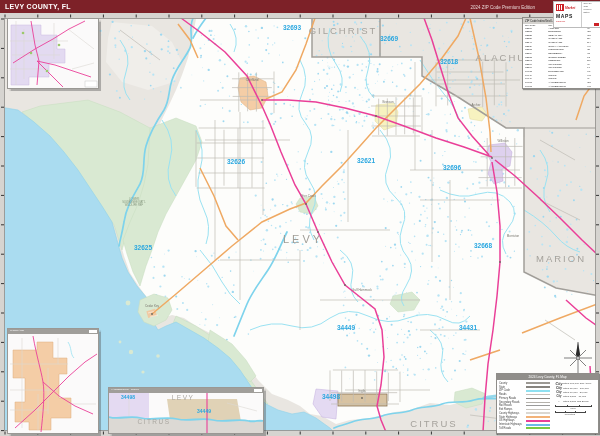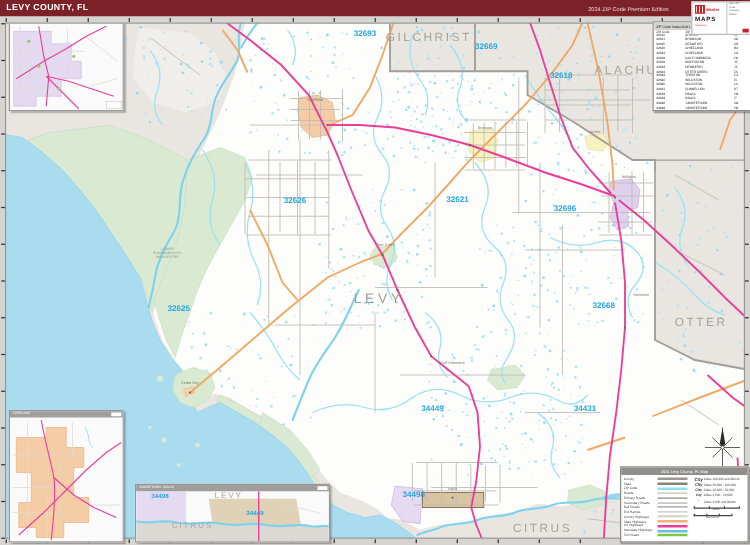--- a/index.html
+++ b/index.html
@@ -1669,21 +1669,21 @@
       <line x1="20" y1="0" x2="20" y2="23" stroke="#dcd9d3" stroke-width="0.6"></line>
       <line x1="118" y1="10" x2="148" y2="18" stroke="#dcd9d3" stroke-width="0.6"></line>
     </svg>
   </div>
 
   <div id="label-layer">
       <div class="lbl county" style="left: 343px; top: 30px;">GILCHRIST</div>
       <div class="lbl county" style="left: 505px; top: 57px;">ALACHUA</div>
       <div class="lbl county" style="left: 83px; top: 72px;">DIXIE</div>
       <div class="lbl county-lg" style="left: 303px; top: 239px;">LEVY</div>
-      <div class="lbl county" style="left: 561px; top: 258px;">OTTER</div>
+      <div class="lbl county" style="left: 561px; top: 258px;">MARION</div>
       <div class="lbl county" style="left: 434px; top: 423px;">CITRUS</div>
       <div class="lbl zip" style="left: 292px; top: 27px;">32693</div>
       <div class="lbl zip" style="left: 389px; top: 38px;">32669</div>
       <div class="lbl zip" style="left: 449px; top: 61px;">32618</div>
       <div class="lbl zip" style="left: 236px; top: 161px;">32626</div>
       <div class="lbl zip" style="left: 366px; top: 160px;">32621</div>
       <div class="lbl zip" style="left: 452px; top: 167px;">32696</div>
       <div class="lbl zip" style="left: 483px; top: 245px;">32668</div>
       <div class="lbl zip" style="left: 143px; top: 247px;">32625</div>
       <div class="lbl zip" style="left: 346px; top: 327px;">34449</div>

